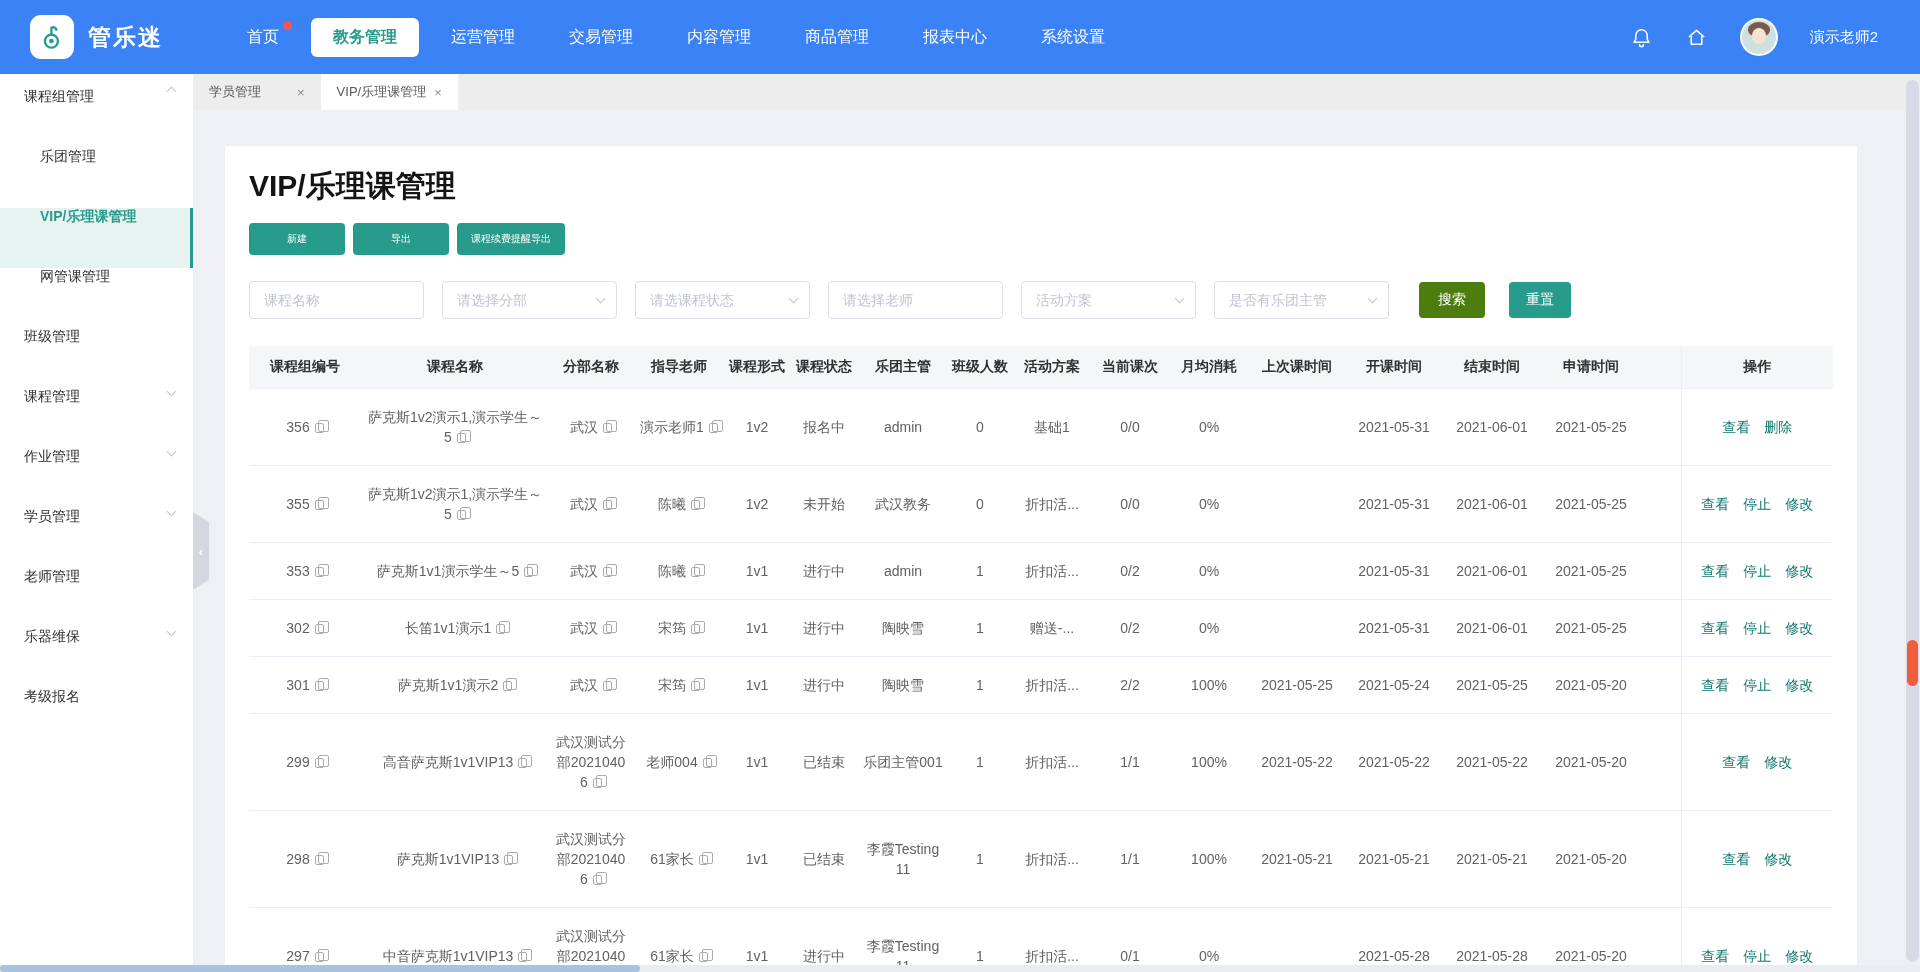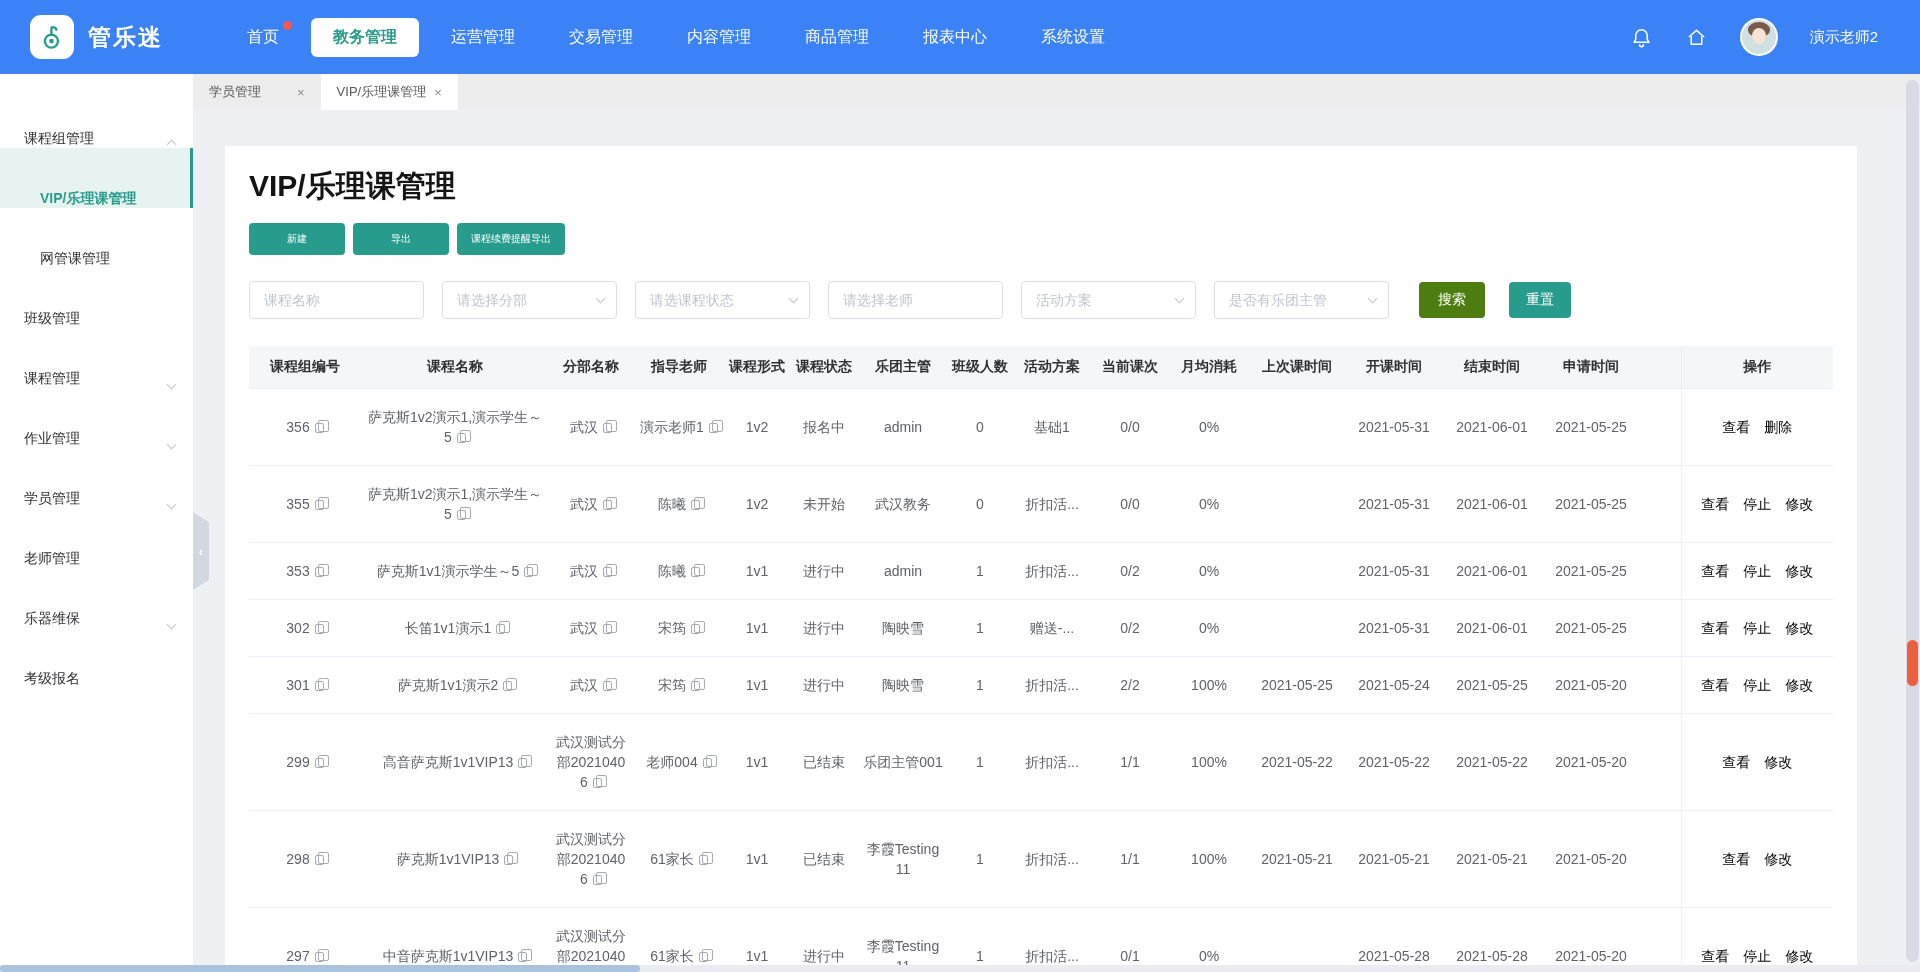--- a/index.html
+++ b/index.html
@@ -26,21 +26,21 @@
   .avatar { width:38px; height:38px; border-radius:50%; border:2px solid rgba(255,255,255,.9);
     background:#cfe0e3; position:relative; overflow:hidden; cursor:pointer; }
   .avatar::before { content:""; position:absolute; left:6px; top:2px; width:22px; height:15px;
     border-radius:50% 50% 45% 45%; background:#7b5a49; }
   .avatar::after { content:""; position:absolute; left:10px; top:8px; width:14px; height:16px;
     border-radius:50%; background:#f6e3d3; }
   .username { color:#fff; font-size:15px; white-space:nowrap; }
 
   
   .sidebar { position:absolute; top:74px; left:0; width:193px; bottom:0; background:#fff; padding-top:14px; z-index:3; }
-  .side-item { height:60px; display:flex; align-items:flex-end; justify-content:space-between;
+  .side-item { height:60px; display:flex; align-items:flex-start; justify-content:space-between;
     padding:0 18px 0 24px; font-size:14px; color:#303133; cursor:pointer; }
   .side-sub .side-item { padding-left:40px; }
   .side-item.active { background:#e6f3f0; color:#279b8c; border-right:3px solid #279b8c; font-weight:bold; }
   .chev { width:7px; height:7px; border-right:1.6px solid #c0c4cc; border-bottom:1.6px solid #c0c4cc;
     transform:rotate(45deg); display:inline-block; flex:0 0 auto; }
   .chev.up { transform:rotate(-135deg); }
   .collapse-handle { position:absolute; left:193px; top:512px; width:16px; height:78px; background:#d3d8e0;
     clip-path:polygon(0 0,100% 13%,100% 87%,0 100%); display:flex; align-items:center; justify-content:center;
     color:#fff; font-size:13px; font-weight:bold; z-index:5; cursor:pointer; }
 
@@ -72,21 +72,21 @@
     font-size:14px; margin-left:6px; cursor:pointer; font-family:inherit; }
 
   
   .table-wrap { margin-top:27px; }
   table { width:100%; border-collapse:collapse; table-layout:fixed; }
   th { background:#f5f6f7; color:#303133; font-weight:bold; font-size:14px; padding:12px 4px;
     text-align:center; border-bottom:1px solid #ebeef5; }
   td { font-size:14px; color:#606266; text-align:center; padding:18px 4px; line-height:20px;
     border-bottom:1px solid #ebeef5; vertical-align:middle; word-break:break-all; background:#fff; }
   .c-actions { border-left:1px solid #ebeef5; }
-  .link { color:#000000; margin:0 5px; cursor:pointer; text-decoration:none; white-space:nowrap; }
+  .link { color:#0f766e; margin:0 5px; cursor:pointer; text-decoration:none; white-space:nowrap; }
   .copy-icon { position:relative; display:inline-block; width:9px; height:10px;
     border:1px solid #a8abb2; border-radius:2px; margin-left:5px; vertical-align:-1px; background:#fff; cursor:pointer; }
   .copy-icon::before { content:""; position:absolute; left:2px; top:-4px; width:9px; height:10px;
     border:1px solid #a8abb2; border-radius:2px; }
 
   
   .v-scroll { position:absolute; right:1px; top:80px; bottom:10px; width:13px; background:#d8dbe6;
     border-radius:7px; z-index:10; }
   .v-thumb { position:absolute; left:1px; width:11px; top:560px; height:46px; background:#ee5f3f; border-radius:6px; cursor:pointer; }
   .h-scroll { position:absolute; left:0; bottom:0; height:7px; width:1920px; background:#e9ecf1; z-index:10; }
@@ -168,20 +168,23 @@
 
 <nav class="sidebar">
 
     <div class="side-group">
       <div class="side-item">
         <span>课程组管理</span>
         <span class="chev up"></span>
       </div>
       <div class="side-sub">
 
+          <div class="side-item sub">
+            <span>乐团管理</span>
+          </div>
 
           <div class="side-item sub active">
             <span>VIP/乐理课管理</span>
           </div>
 
           <div class="side-item sub">
             <span>网管课管理</span>
           </div>
         </div>
     </div>

